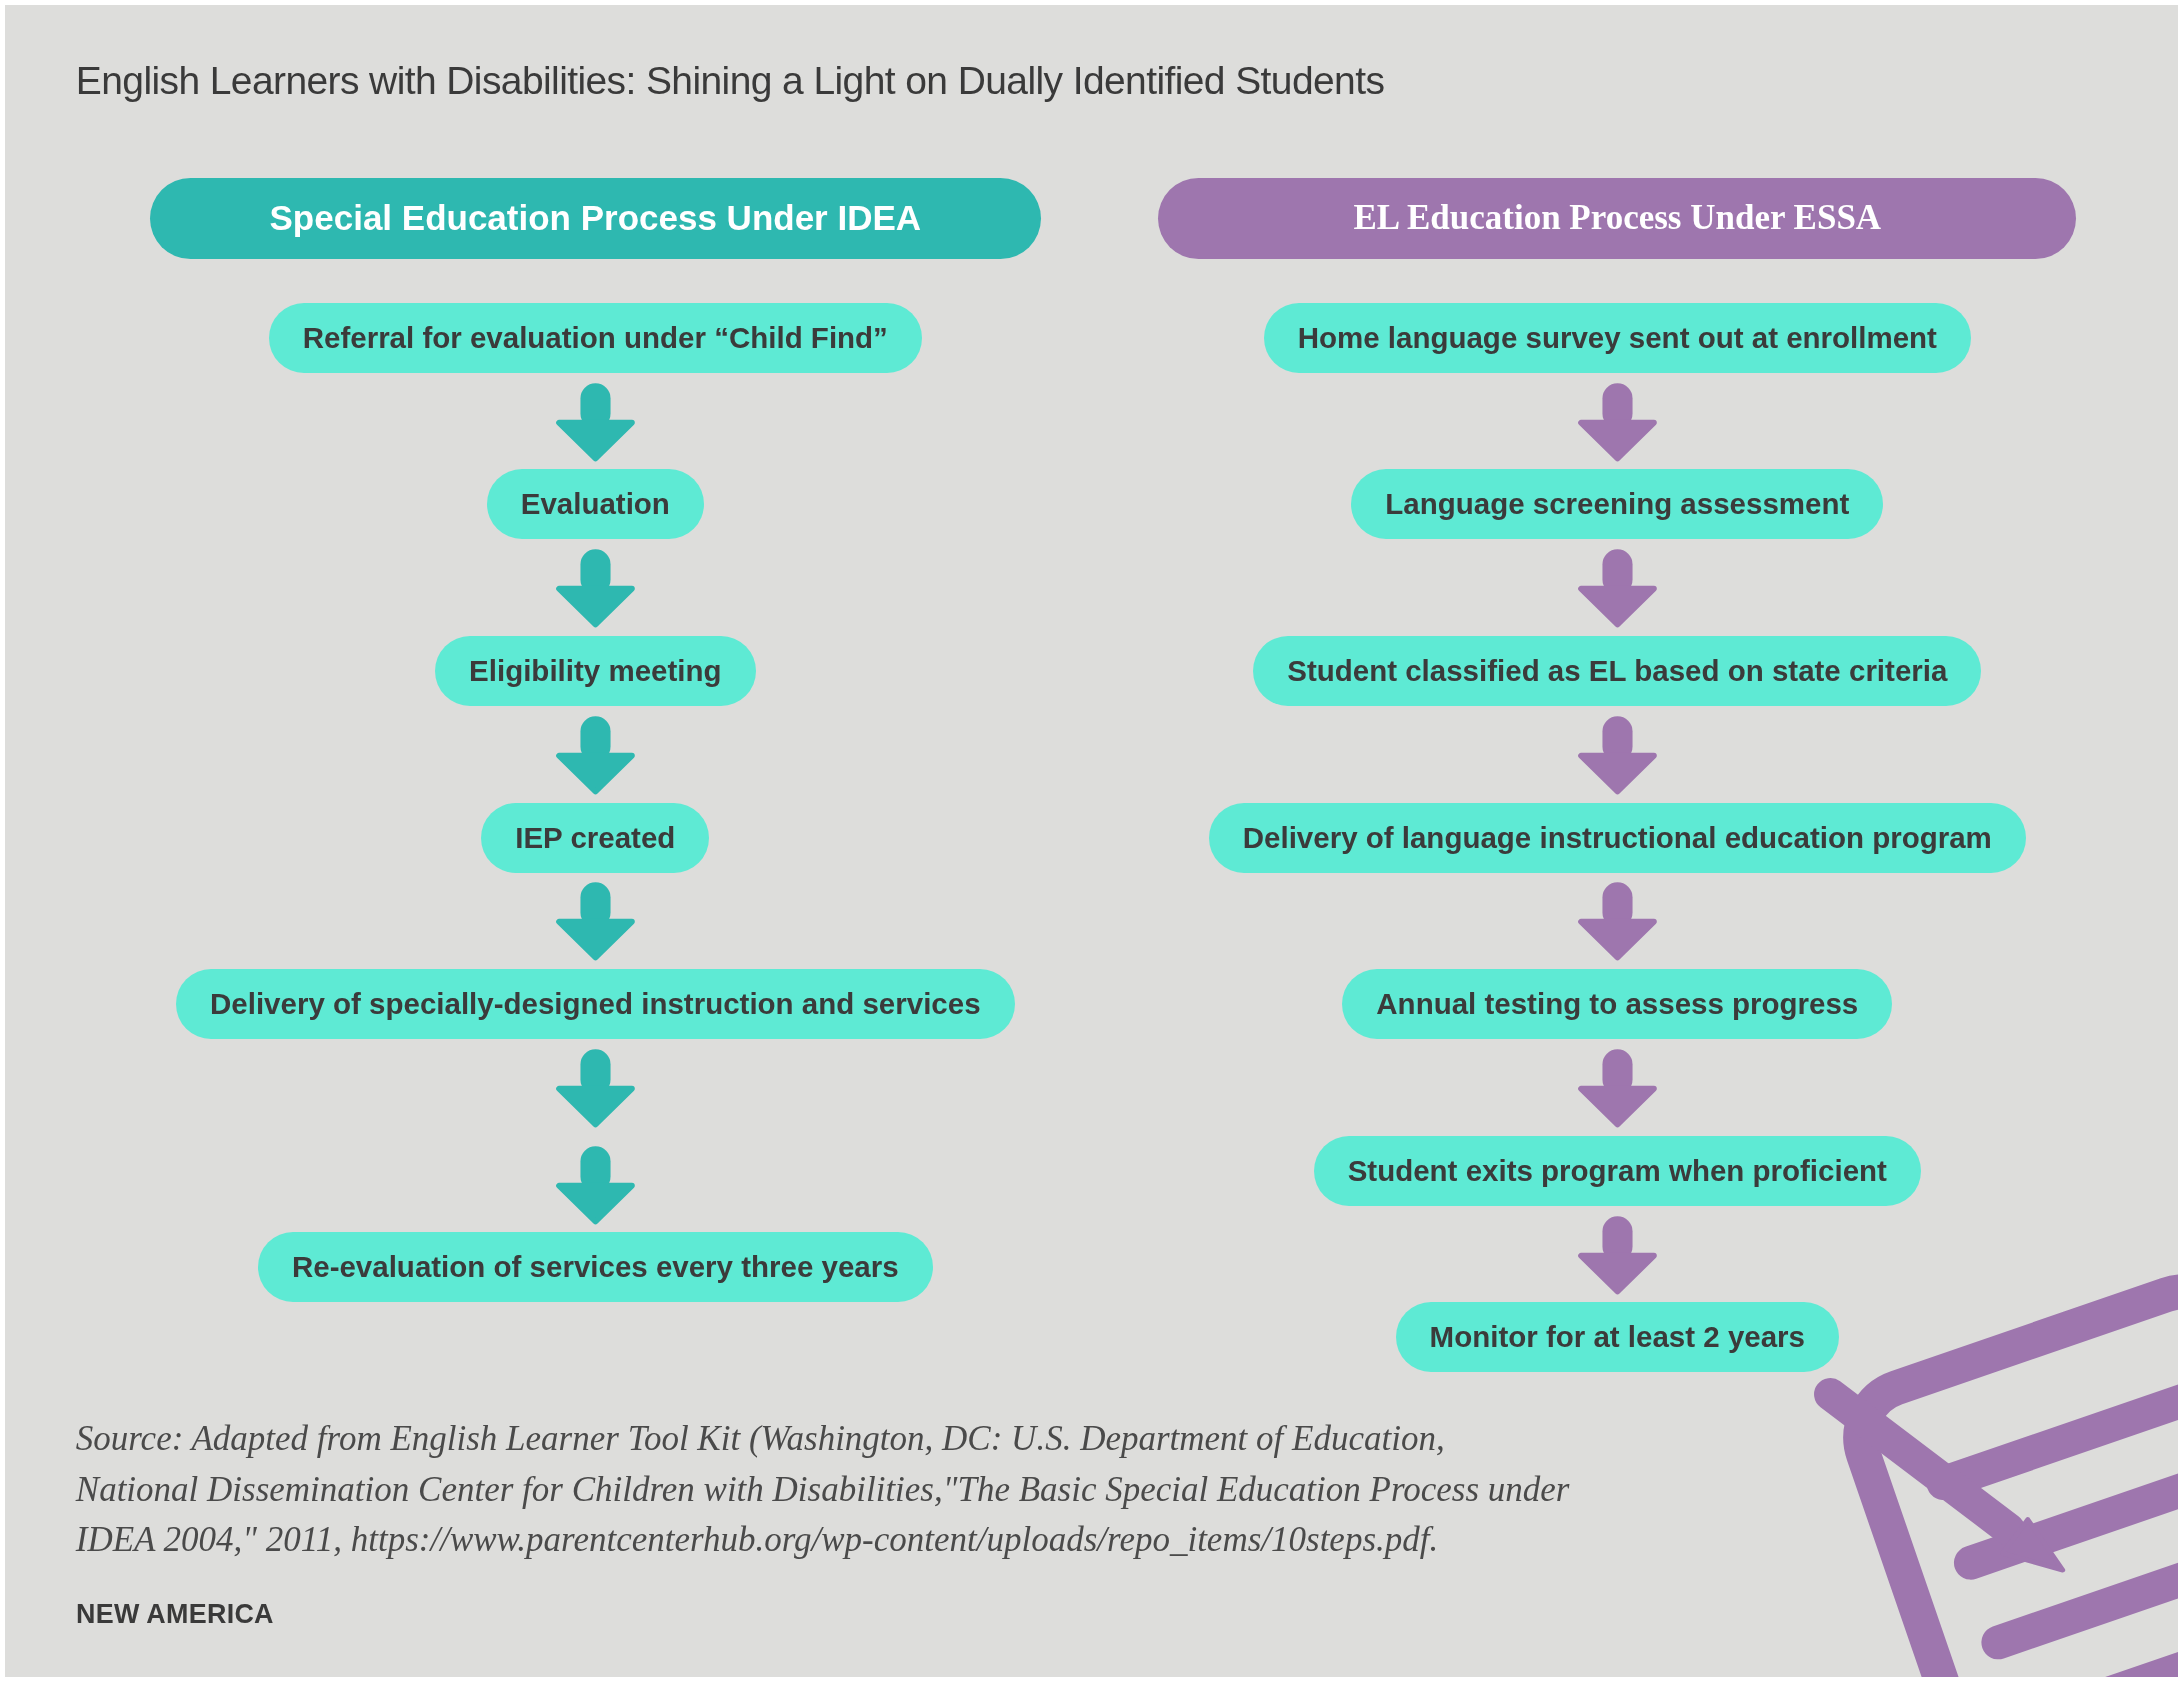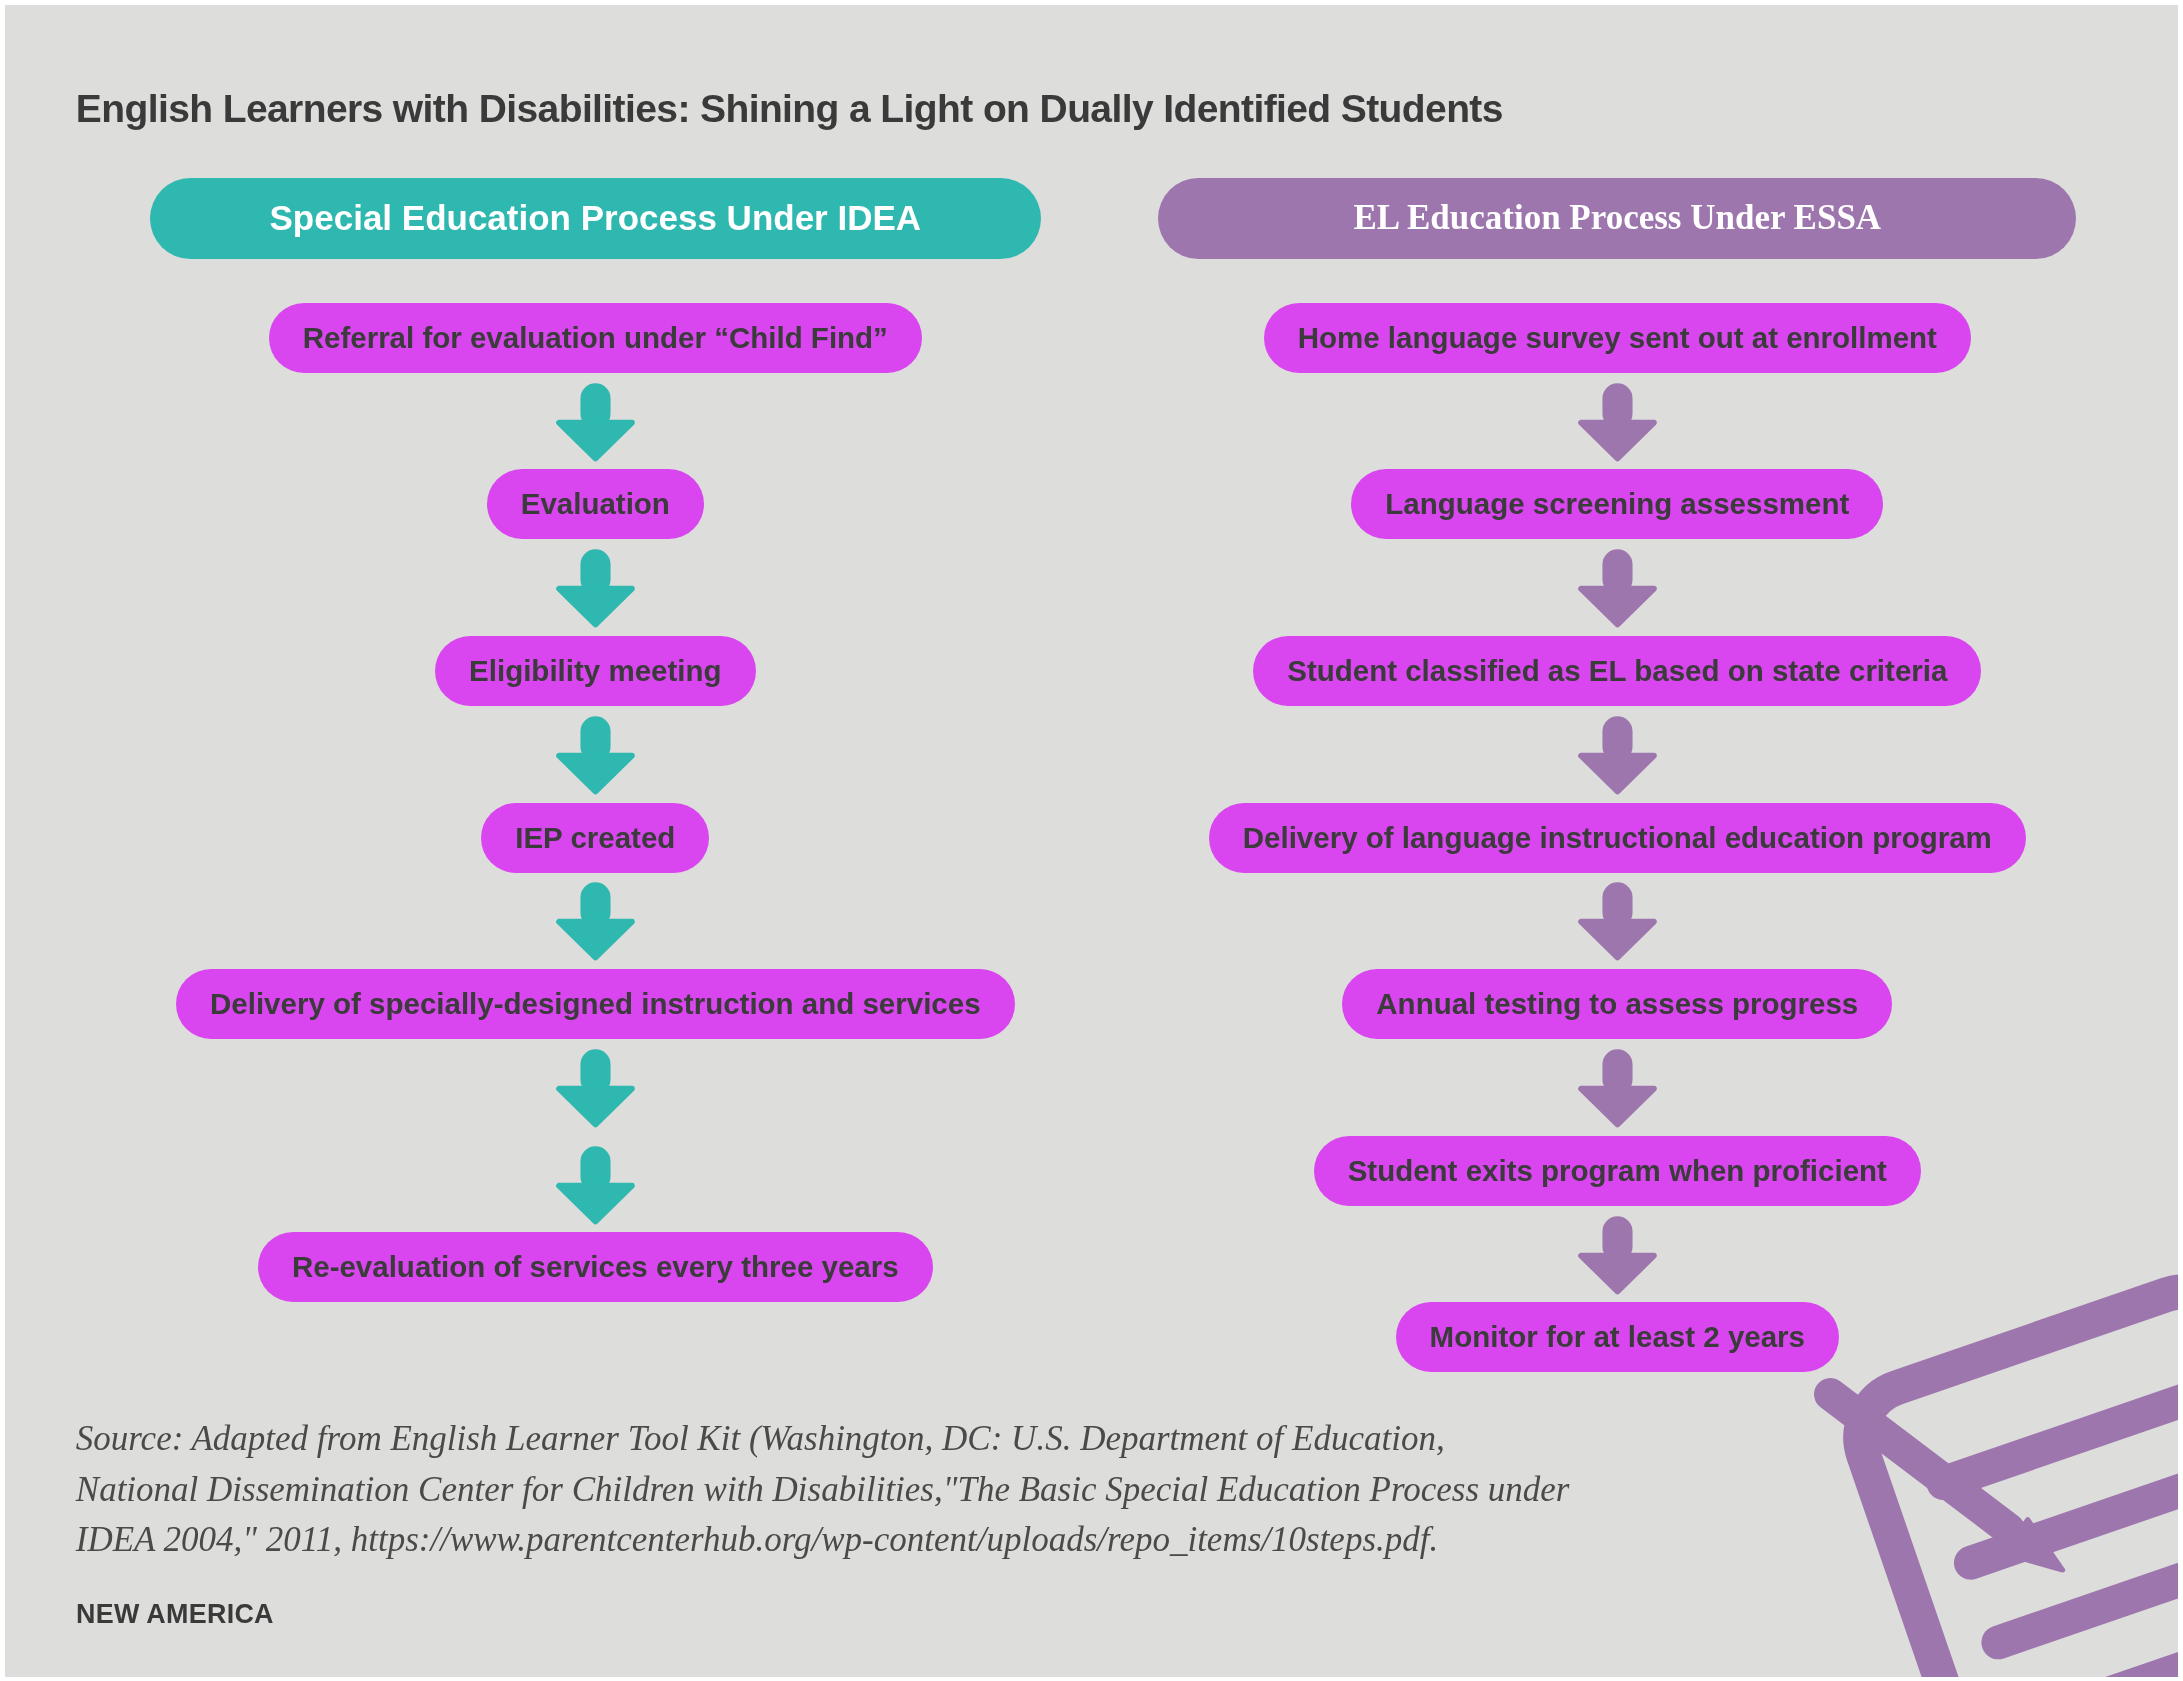--- a/index.html
+++ b/index.html
@@ -10,23 +10,23 @@
     position: relative;
   }
   .canvas {
     position: absolute;
     left: 4.8px; top: 4.8px; right: 4.8px; bottom: 4.8px;
     background: #dddddb;
     overflow: hidden;
   }
   .title {
     position: absolute;
-    left: 71px; top: 82px;
+    left: 71px; top: 54px;
     font-size: 39px;
-    font-weight: 700;
+    font-weight: 400;
     color: #3a3a3a;
     letter-spacing: -0.6px;
     white-space: nowrap;
   }
   .column {
     position: absolute;
     top: 173px;
     width: 963px;
     display: flex;
     flex-direction: column;
@@ -42,21 +42,21 @@
     justify-content: center;
     color: #ffffff;
     font-size: 35px;
     font-weight: 700;
     margin-bottom: 44px;
     white-space: nowrap;
   }
   .left  .header-pill { background: #2eb8b0; width: 891px; }
   .right .header-pill { background: #9e76ae; width: 918px; font-family: Liberation Serif, serif; }
   .step-pill {
-    background: #d946ef;
+    background: #5eead4;
     height: 70px;
     border-radius: 36px;
     display: flex;
     align-items: center;
     justify-content: center;
     padding: 0 34px;
     font-size: 29.5px;
     font-weight: 700;
     color: #3b3b3b;
     white-space: nowrap;

